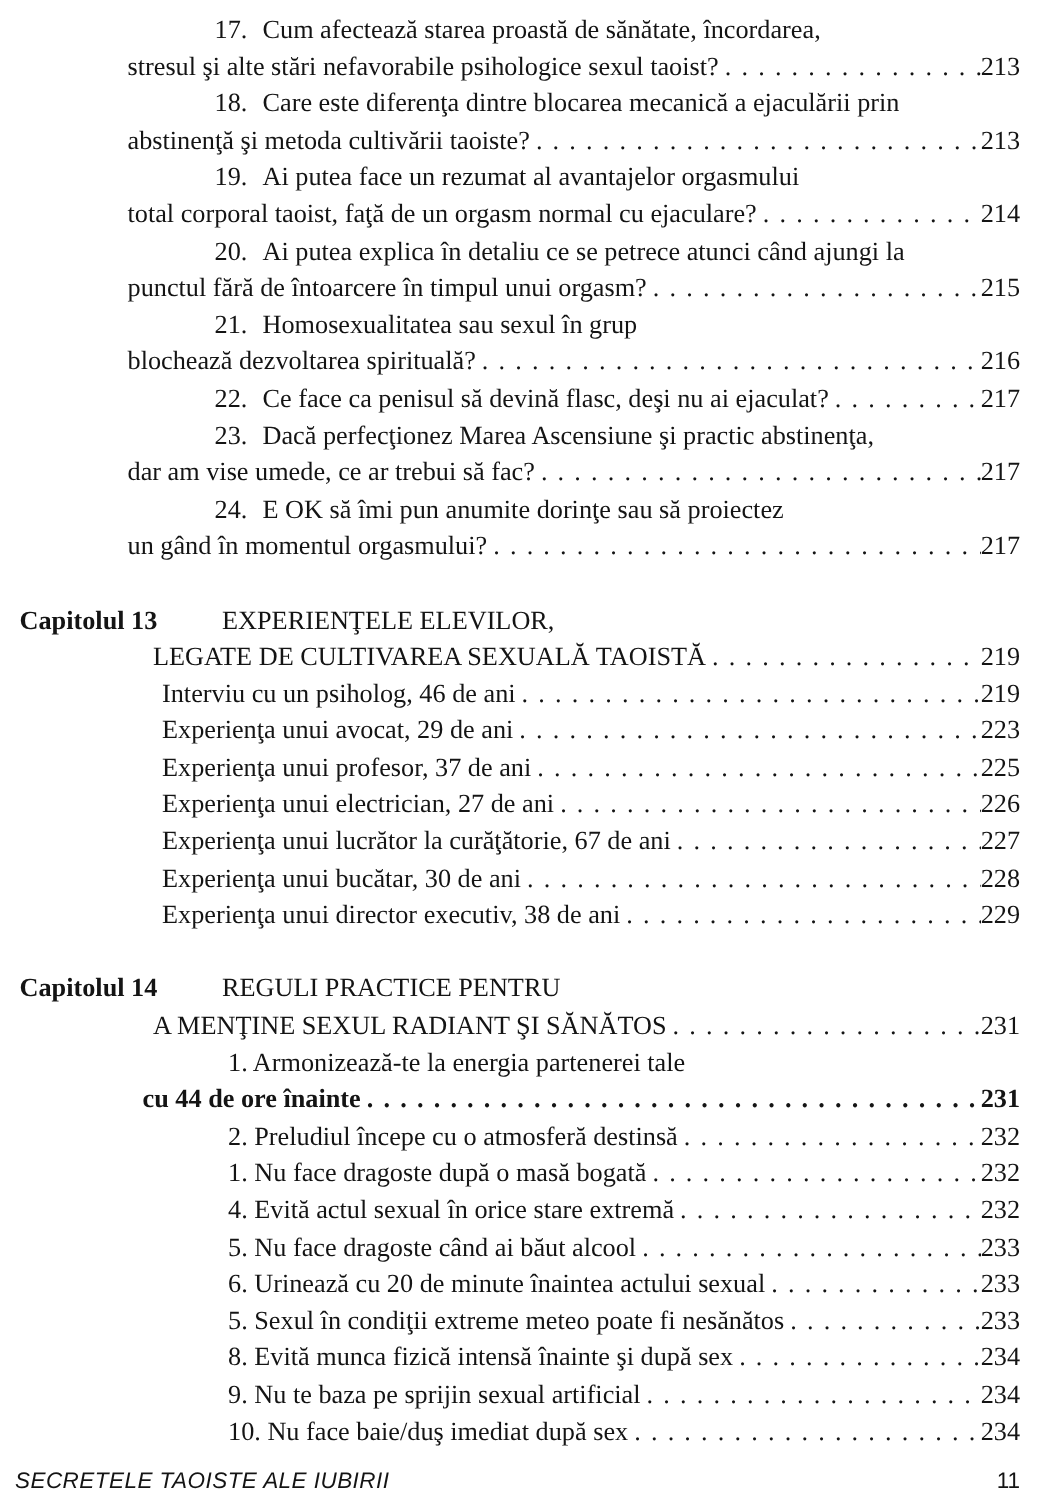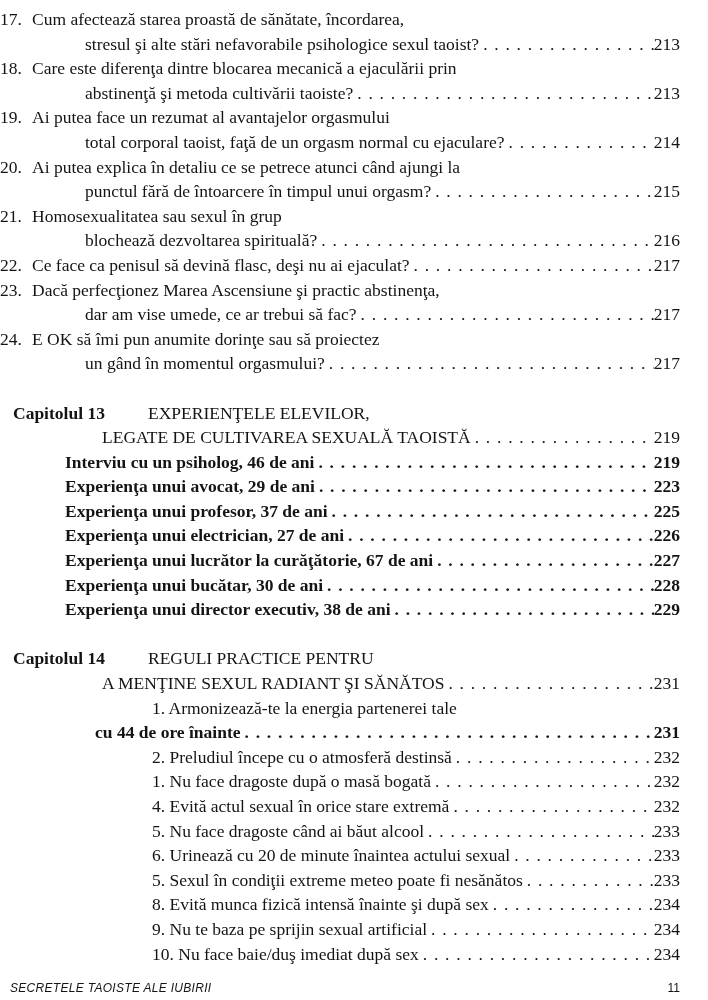--- a/index.html
+++ b/index.html
@@ -17,29 +17,29 @@
   }
   .row {
     display: flex;
     align-items: baseline;
     height: 24.6px;
     line-height: 24.6px;
     white-space: nowrap;
   }
   .txt { white-space: nowrap; }
   .num { flex: 0 0 32px; }
-  .q1 { }
+  .q1 { padding-left: 143px; }
   .q2 { padding-left: 85px; }
   .cap { padding-left: 148px; position: relative; }
   .cap .label {
     position: absolute; left: 13px; top: 0;
     font-weight: bold;
   }
   .cap2 { padding-left: 102px; }
-  .c13e { padding-left: 65px; font-weight: bold; }
+  .c13e { padding-left: 108px; }
   .c14e { padding-left: 152px; }
   .c14c { padding-left: 95px; font-weight: bold; }
   .leader {
     flex: 1 1 auto;
     min-width: 8px;
     overflow: hidden;
     white-space: nowrap;
     text-align: right;
     letter-spacing: 1.2px;
     margin-left: 4px;
@@ -49,21 +49,21 @@
   }
   .pg { white-space: nowrap; }
   .gap { height: 24.6px; }
   .footer {
     position: absolute;
     left: 10px; right: 28px; top: 978px;
     display: flex;
     justify-content: space-between;
     align-items: baseline;
     font-family: "Liberation Sans", sans-serif;
-    font-size: 12px;
+    font-size: 15px;
     line-height: 20px;
   }
   .footer .book { font-style: italic; letter-spacing: 0.3px; }
   .footer .folio { font-style: normal; }
 </style>
 </head>
 <body>
 
 <main class="toc">
 

